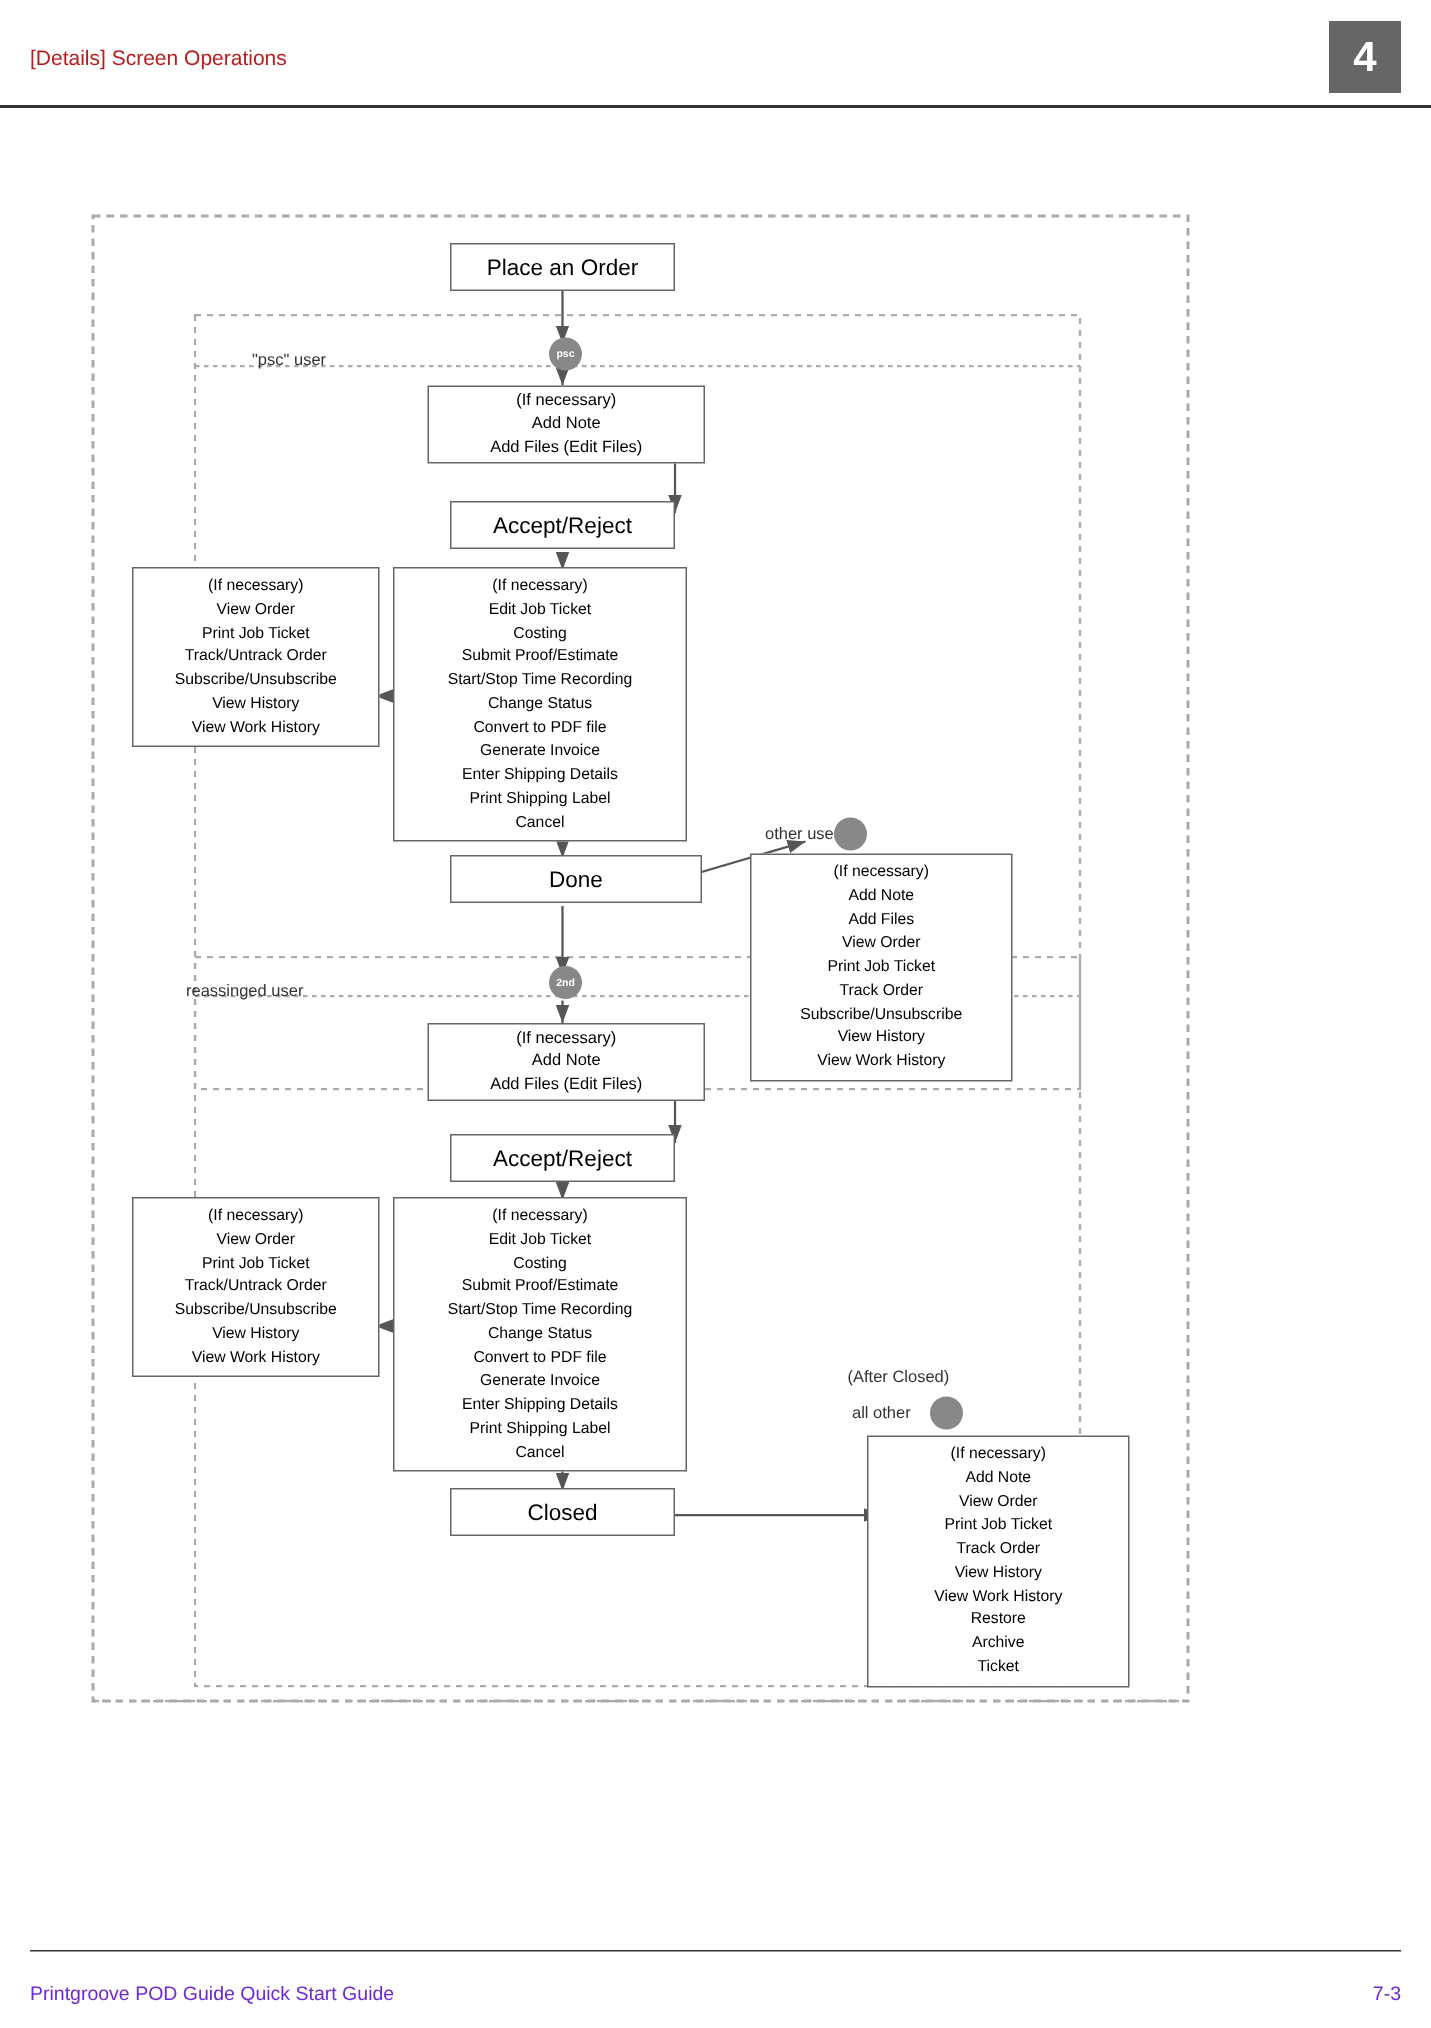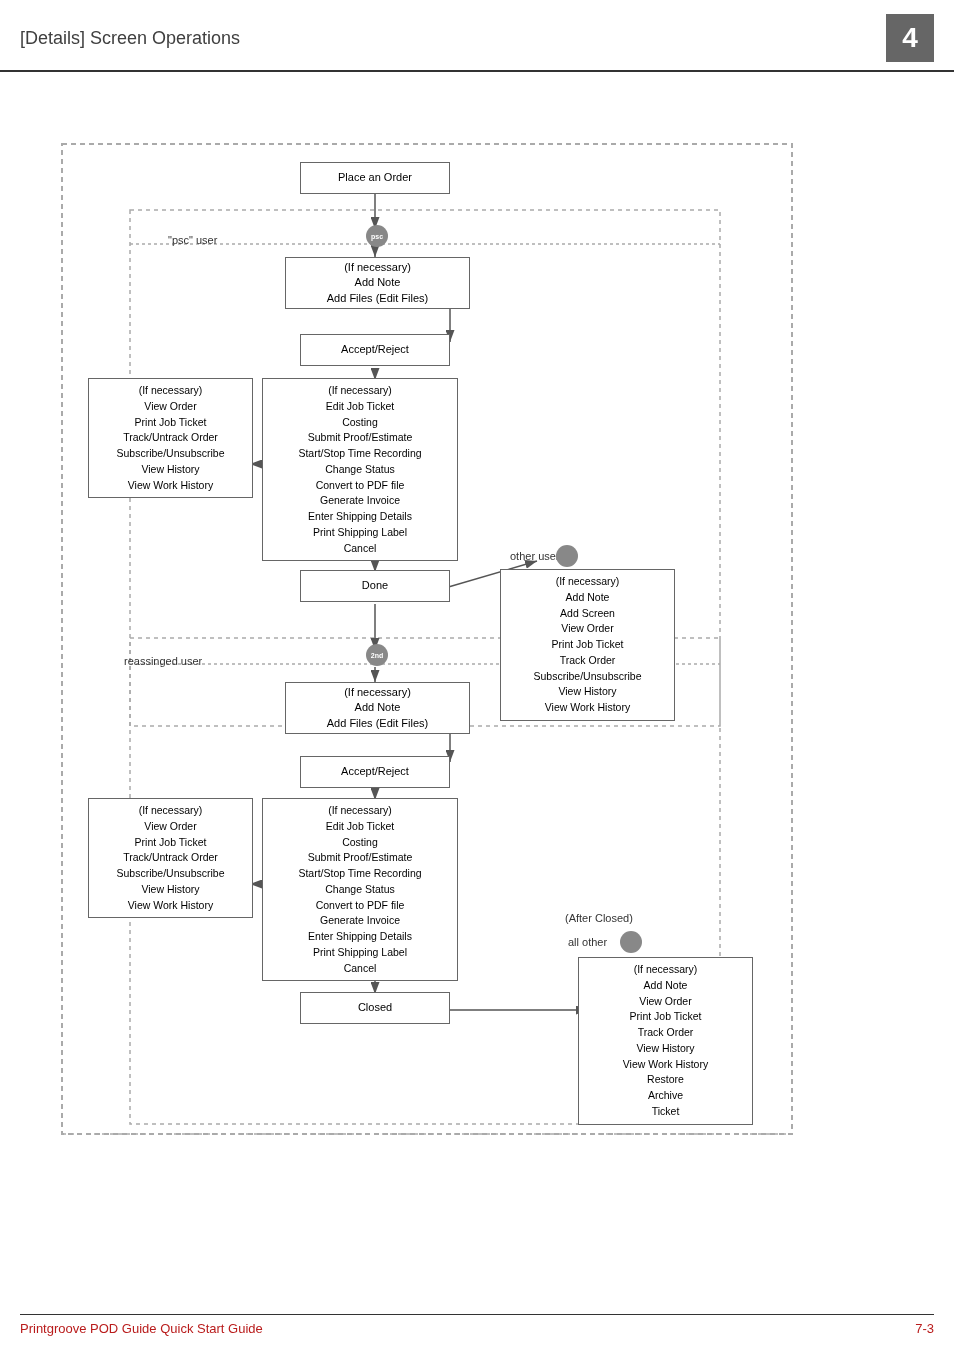--- a/index.html
+++ b/index.html
@@ -15,23 +15,23 @@
     
     .page-header {
       display: flex;
       justify-content: space-between;
       align-items: center;
       padding: 14px 20px 8px 20px;
       border-bottom: 2px solid #333;
       margin-bottom: 10px;
     }
     .page-title {
-      font-size: 18px;
+      font-size: 14px;
       font-weight: normal;
-      color: #404040;
+      color: #b91c1c;
     }
     .page-number-badge {
       background: #666;
       color: #fff;
       font-size: 28px;
       font-weight: bold;
       width: 48px;
       height: 48px;
       display: flex;
       align-items: center;
@@ -41,41 +41,41 @@
     
     .page-footer {
       position: absolute;
       bottom: 16px;
       left: 20px;
       right: 20px;
       display: flex;
       justify-content: space-between;
       align-items: center;
       border-top: 1px solid #333;
-      padding-top: 6px;
+      padding-top: 20px;
       font-size: 13px;
-      color: #b91c1c;
+      color: #6d28d9;
     }
 
     
     .diagram-area {
       position: relative;
       width: 100%;
       height: 1260px;
       overflow: hidden;
     }
 
     
     .flow-box {
       position: absolute;
       border: 1px solid #666;
       background: #fff;
       text-align: center;
       padding: 4px 8px;
-      font-size: 11px;
+      font-size: 15px;
       line-height: 1.4;
     }
 
     
     .svg-overlay {
       position: absolute;
       top: 0;
       left: 0;
       width: 100%;
       height: 100%;
@@ -192,34 +192,34 @@
     <div>Submit Proof/Estimate</div>
     <div>Start/Stop Time Recording</div>
     <div>Change Status</div>
     <div>Convert to PDF file</div>
     <div>Generate Invoice</div>
     <div>Enter Shipping Details</div>
     <div>Print Shipping Label</div>
     <div>Cancel</div>
   </div>
 
-  <div class="flow-box" style="left:300px; top:488px; width:150px; height:32px; display:flex; align-items:center; justify-content:center;">
+  <div class="flow-box" style="left:300px; top:488px; width:168px; height:32px; display:flex; align-items:center; justify-content:center;">
     <span>Done</span>
   </div>
 
   <div class="label-text" style="left:494px; top:468px;margin-left:16px;">
     <span>other user</span>
   </div>
 
   <div style="position:absolute; left:556px; top:463px; width:22px; height:22px; border-radius:50%; background:#888;"></div>
 
   <div class="flow-box" style="left:500px; top:487px; width:175px; min-height:130px; text-align:center; font-size:10.5px; line-height:1.5;">
     <div>(If necessary)</div>
     <div>Add Note</div>
-    <div>Add Screen</div>
+    <div>Add Files</div>
     <div>View Order</div>
     <div>Print Job Ticket</div>
     <div>Track Order</div>
     <div>Subscribe/Unsubscribe</div>
     <div>View History</div>
     <div>View Work History</div>
   </div>
 
   <div class="label-text" style="left:124px; top:573px;">
     <span>reassinged user</span>

